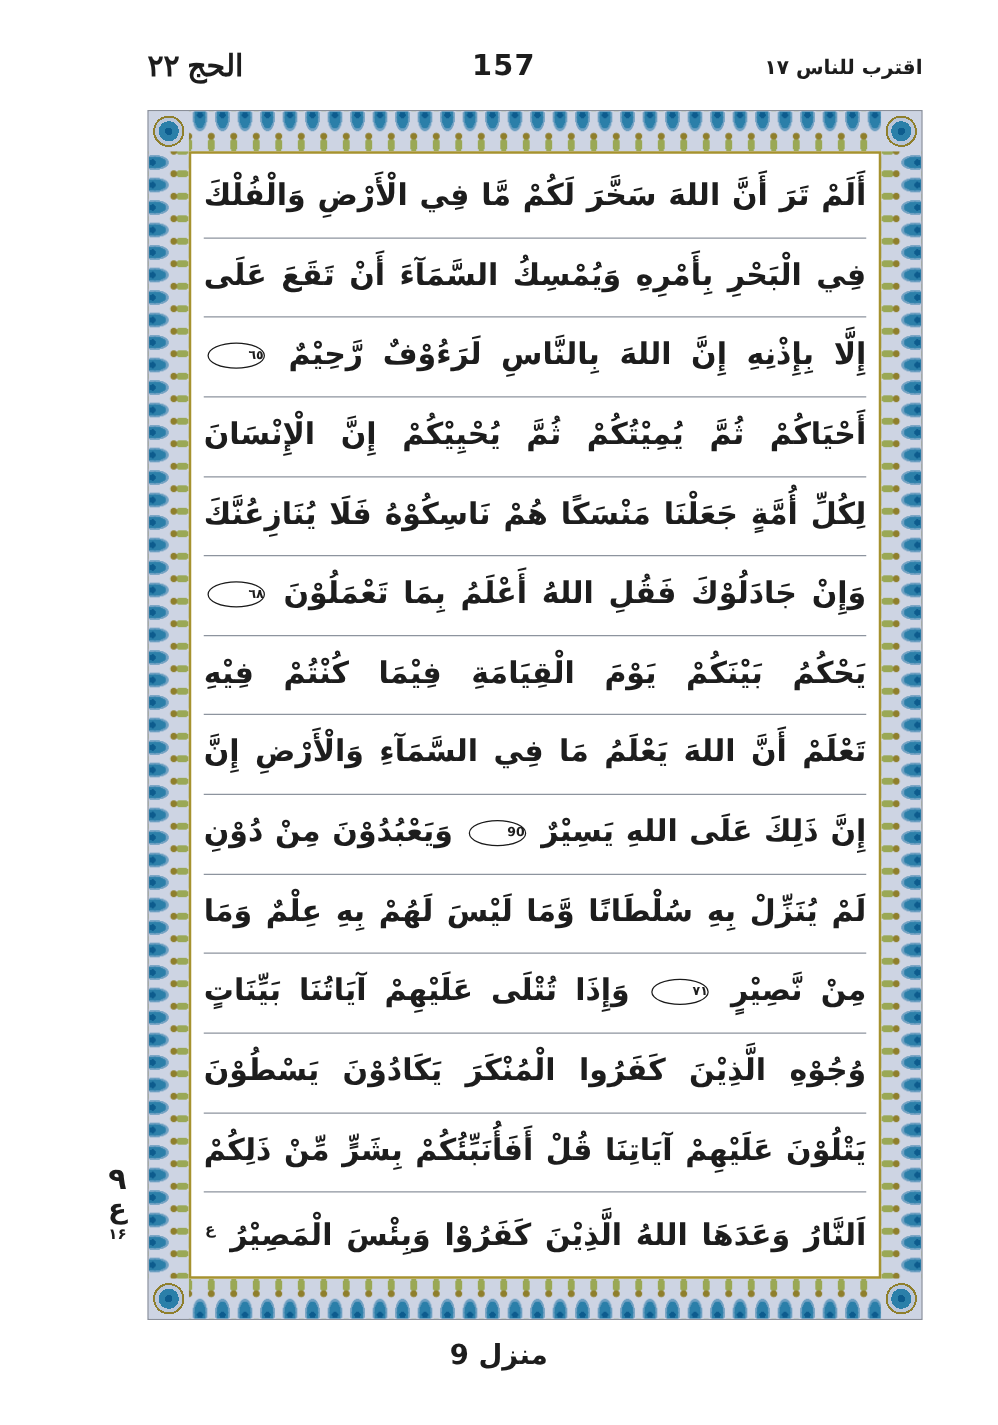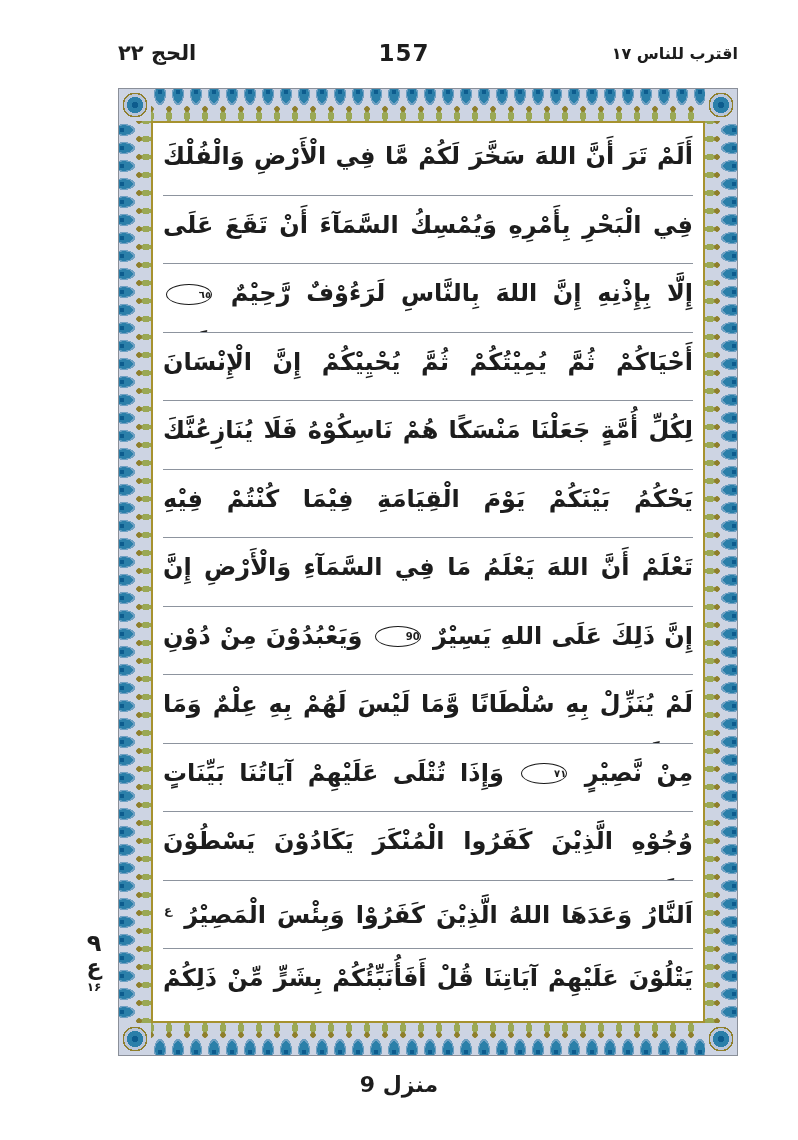--- a/index.html
+++ b/index.html
@@ -8,21 +8,21 @@
     font-family:"DejaVu Sans",sans-serif;color:#1d1d1d;
   }
   
   .page-header{
     position:absolute;top:34px;left:118px;width:620px;height:38px;
     display:flex;flex-direction:row;justify-content:space-between;align-items:center;
     direction:rtl;font-weight:bold;
   }
   .hdr-juz{font-size:16px;}
   .hdr-page{font-size:23px;letter-spacing:1px;}
-  .hdr-surah{font-size:21px;}
+  .hdr-surah{font-size:24px;font-family:Liberation Serif, serif;}
   
   .frame{
     position:absolute;left:118px;top:88px;width:620px;height:968px;
     box-sizing:border-box;border:1px solid #8a8f99;background:#cdd4e3;
   }
   .band{position:absolute;background-color:#cdd4e3;}
   .band-top{top:0;left:32px;right:32px;height:32px;
     background-image:
       radial-gradient(circle at 50% 3px, #0d5c8e 0 2.5px, rgba(0,0,0,0) 2.5px),
       radial-gradient(ellipse 7.5px 14px at 50% 5px, #2b7fa9 0 62%, #6fa0c2 63% 78%, rgba(0,0,0,0) 79%),
@@ -103,28 +103,29 @@
   <div class="corner tr"></div>
   <div class="corner bl"></div>
   <div class="corner br"></div>
 
   <div class="text-area" id="quran-lines">
       <div class="qline"><span class="qtext">أَلَمْ تَرَ أَنَّ اللهَ سَخَّرَ لَكُمْ مَّا فِي الْأَرْضِ وَالْفُلْكَ تَجْرِيْ</span></div>
       <div class="qline"><span class="qtext">فِي الْبَحْرِ بِأَمْرِهِ وَيُمْسِكُ السَّمَآءَ أَنْ تَقَعَ عَلَى الْأَرْضِ</span></div>
       <div class="qline"><span class="qtext">إِلَّا بِإِذْنِهِ إِنَّ اللهَ بِالنَّاسِ لَرَءُوْفٌ رَّحِيْمٌ</span> <span class="ayah-badge">٦٥</span> <span class="qtext">وَهُوَ الَّذِيْ</span></div>
       <div class="qline"><span class="qtext">أَحْيَاكُمْ ثُمَّ يُمِيْتُكُمْ ثُمَّ يُحْيِيْكُمْ إِنَّ الْإِنْسَانَ لَكَفُوْرٌ</span> </div>
       <div class="qline"><span class="qtext">لِكُلِّ أُمَّةٍ جَعَلْنَا مَنْسَكًا هُمْ نَاسِكُوْهُ فَلَا يُنَازِعُنَّكَ فِي</span></div>
+      <div class="qline"><span class="qtext">وَإِنْ جَادَلُوْكَ فَقُلِ اللهُ أَعْلَمُ بِمَا تَعْمَلُوْنَ</span> <span class="ayah-badge">٦٨</span> </div>
       <div class="qline"><span class="qtext">يَحْكُمُ بَيْنَكُمْ يَوْمَ الْقِيَامَةِ فِيْمَا كُنْتُمْ فِيْهِ تَخْتَلِفُوْنَ</span>  </div>
       <div class="qline"><span class="qtext">تَعْلَمْ أَنَّ اللهَ يَعْلَمُ مَا فِي السَّمَآءِ وَالْأَرْضِ إِنَّ ذَلِكَ فِيْ كِتَابٍ</span></div>
       <div class="qline"><span class="qtext">إِنَّ ذَلِكَ عَلَى اللهِ يَسِيْرٌ</span> <span class="ayah-badge">90</span> <span class="qtext">وَيَعْبُدُوْنَ مِنْ دُوْنِ اللهِ مَا</span></div>
       <div class="qline"><span class="qtext">لَمْ يُنَزِّلْ بِهِ سُلْطَانًا وَّمَا لَيْسَ لَهُمْ بِهِ عِلْمٌ وَمَا لِلظَّالِمِيْنَ</span></div>
       <div class="qline"><span class="qtext">مِنْ نَّصِيْرٍ</span> <span class="ayah-badge">٧١</span> <span class="qtext">وَإِذَا تُتْلَى عَلَيْهِمْ آيَاتُنَا بَيِّنَاتٍ تَعْرِفُ فِيْ</span></div>
       <div class="qline"><span class="qtext">وُجُوْهِ الَّذِيْنَ كَفَرُوا الْمُنْكَرَ يَكَادُوْنَ يَسْطُوْنَ بِالَّذِيْنَ</span></div>
+      <div class="qline"><span class="qtext">يَتْلُوْنَ عَلَيْهِمْ آيَاتِنَا قُلْ أَفَأُنَبِّئُكُمْ بِشَرٍّ مِّنْ ذَلِكُمْ</span></div>
       <div class="qline"><span class="qtext">اَلنَّارُ وَعَدَهَا اللهُ الَّذِيْنَ كَفَرُوْا وَبِئْسَ الْمَصِيْرُ</span> <span class="ruku-mark">ع</span> </div>
-      <div class="qline"><span class="qtext">يَتْلُوْنَ عَلَيْهِمْ آيَاتِنَا قُلْ أَفَأُنَبِّئُكُمْ بِشَرٍّ مِّنْ ذَلِكُمْ</span></div>
     </div>
 </div>
 
 <div class="margin-marker">
   <span class="mm-top">٩</span>
   <span class="mm-ain">ع</span>
   <span class="mm-bottom">۱۶</span>
 </div>
 
 <div class="manzil-footer">منزل 9</div>

